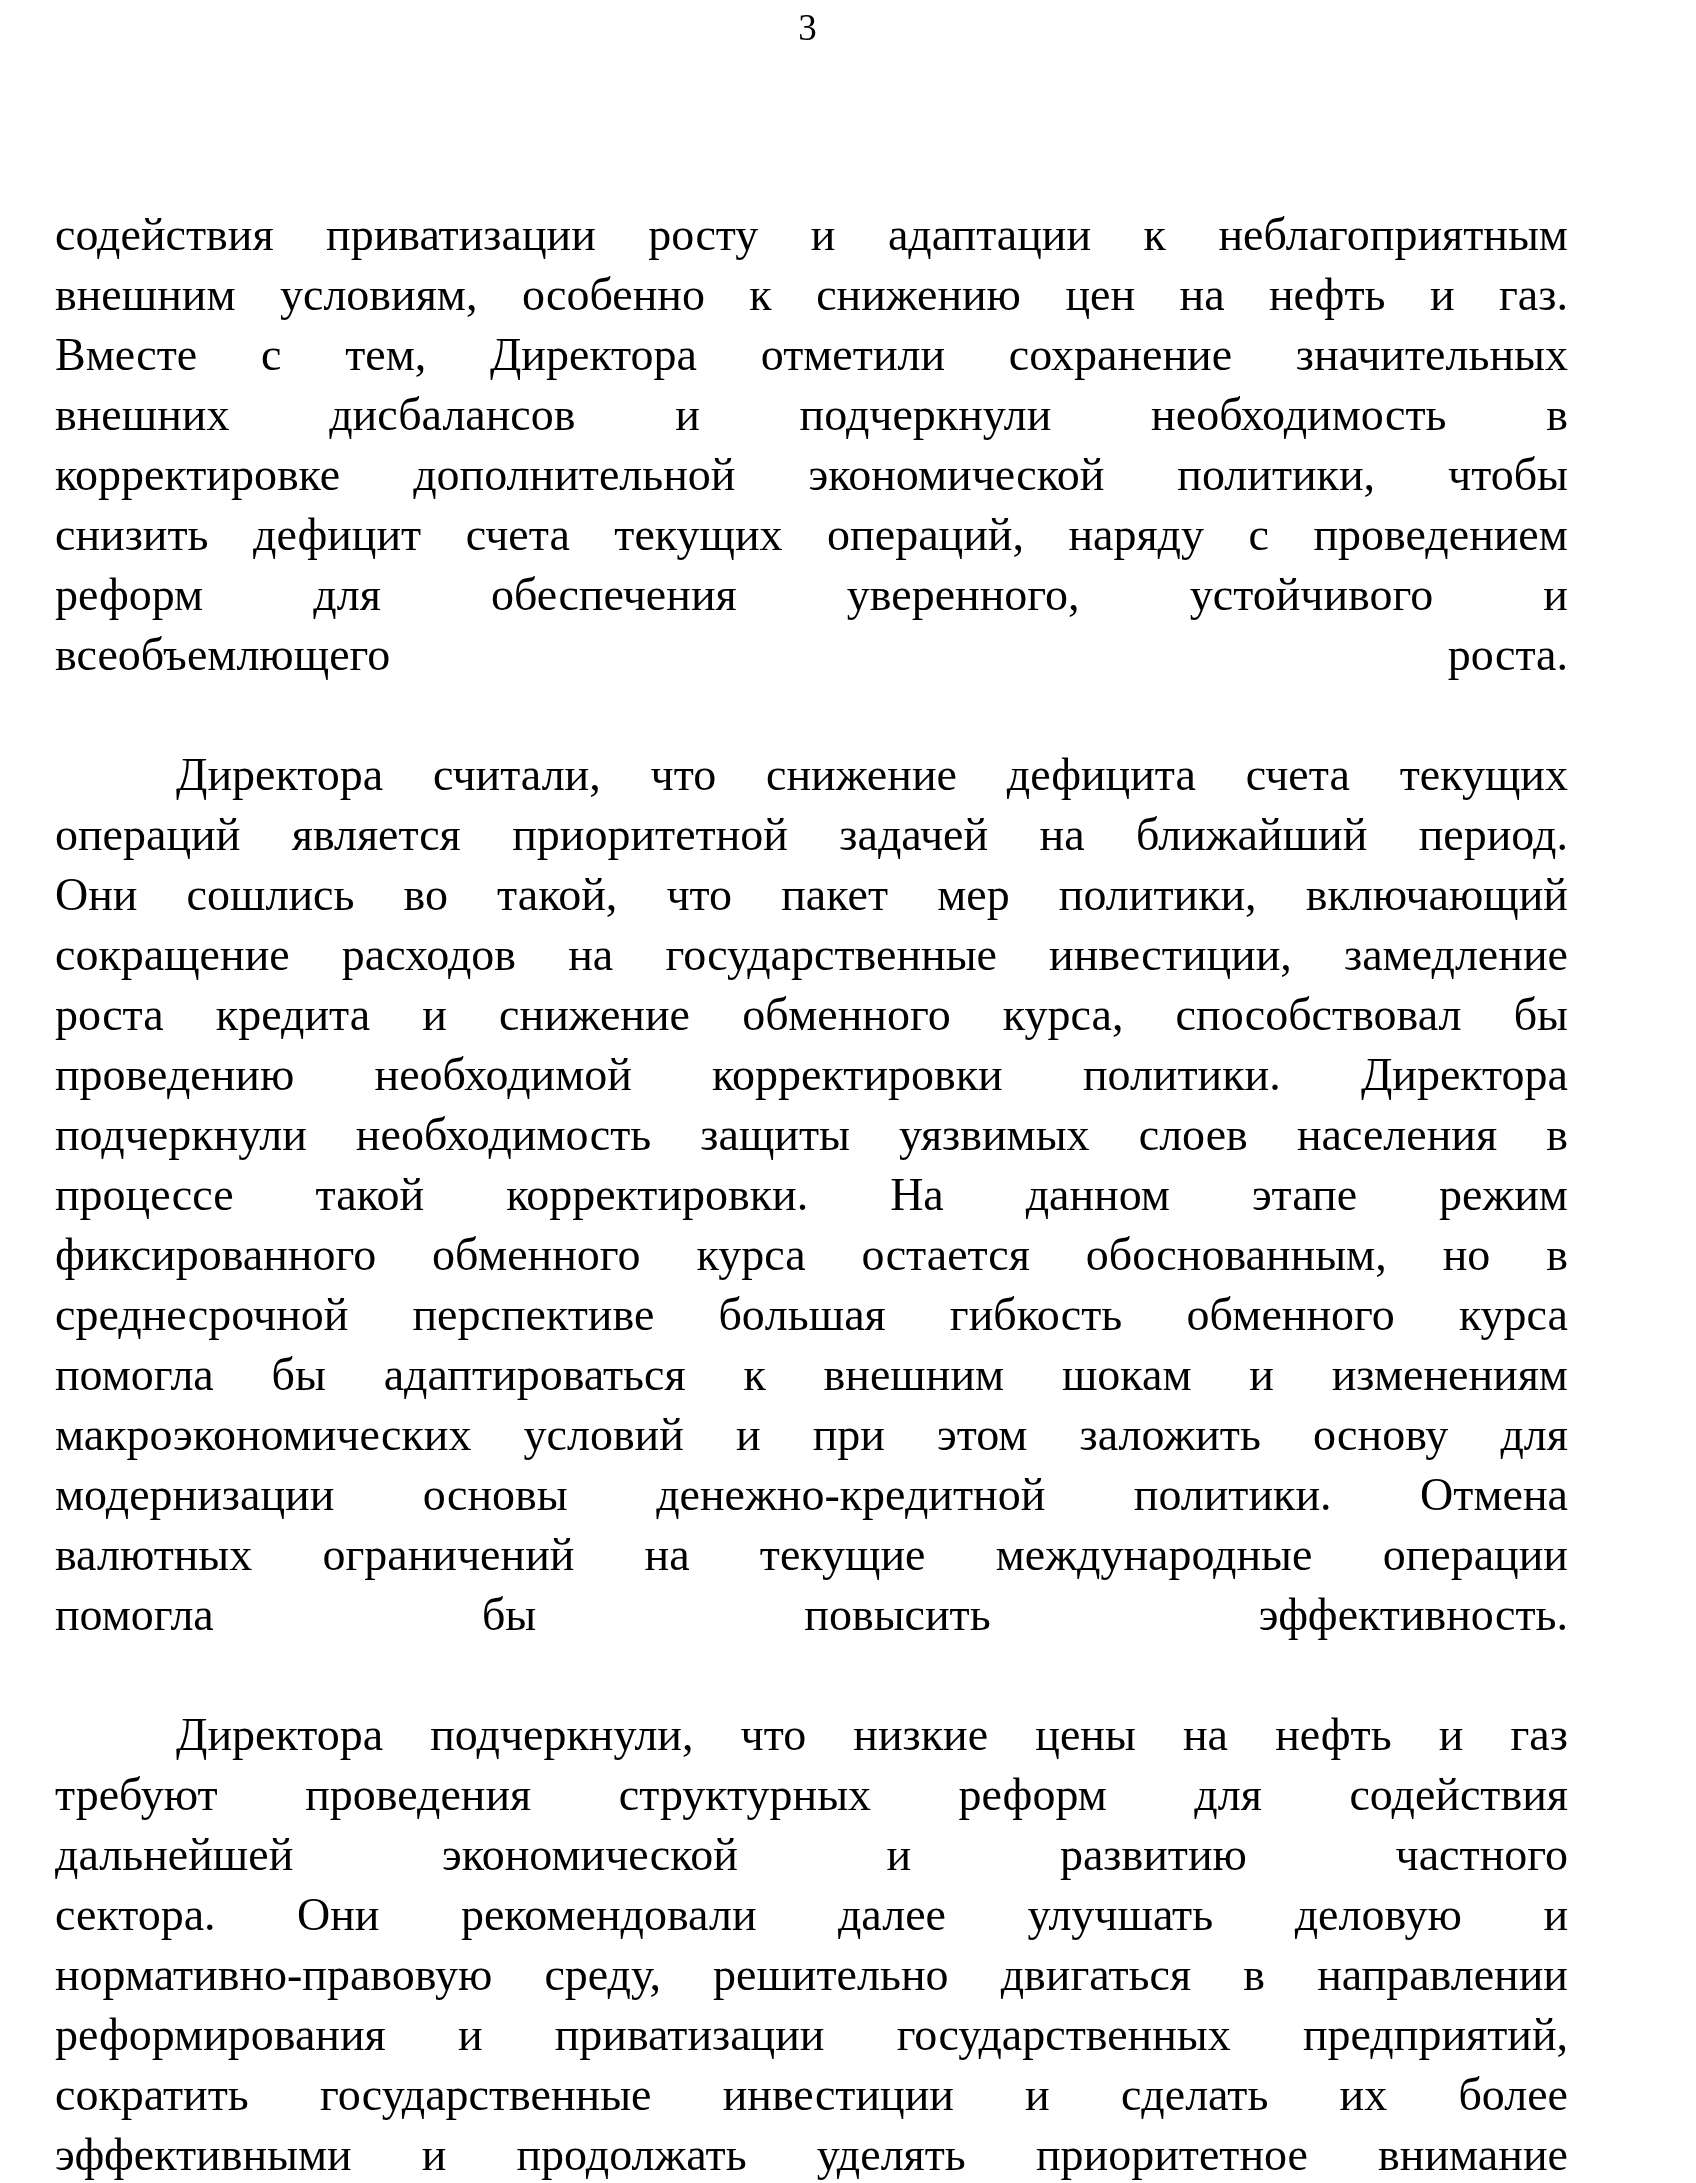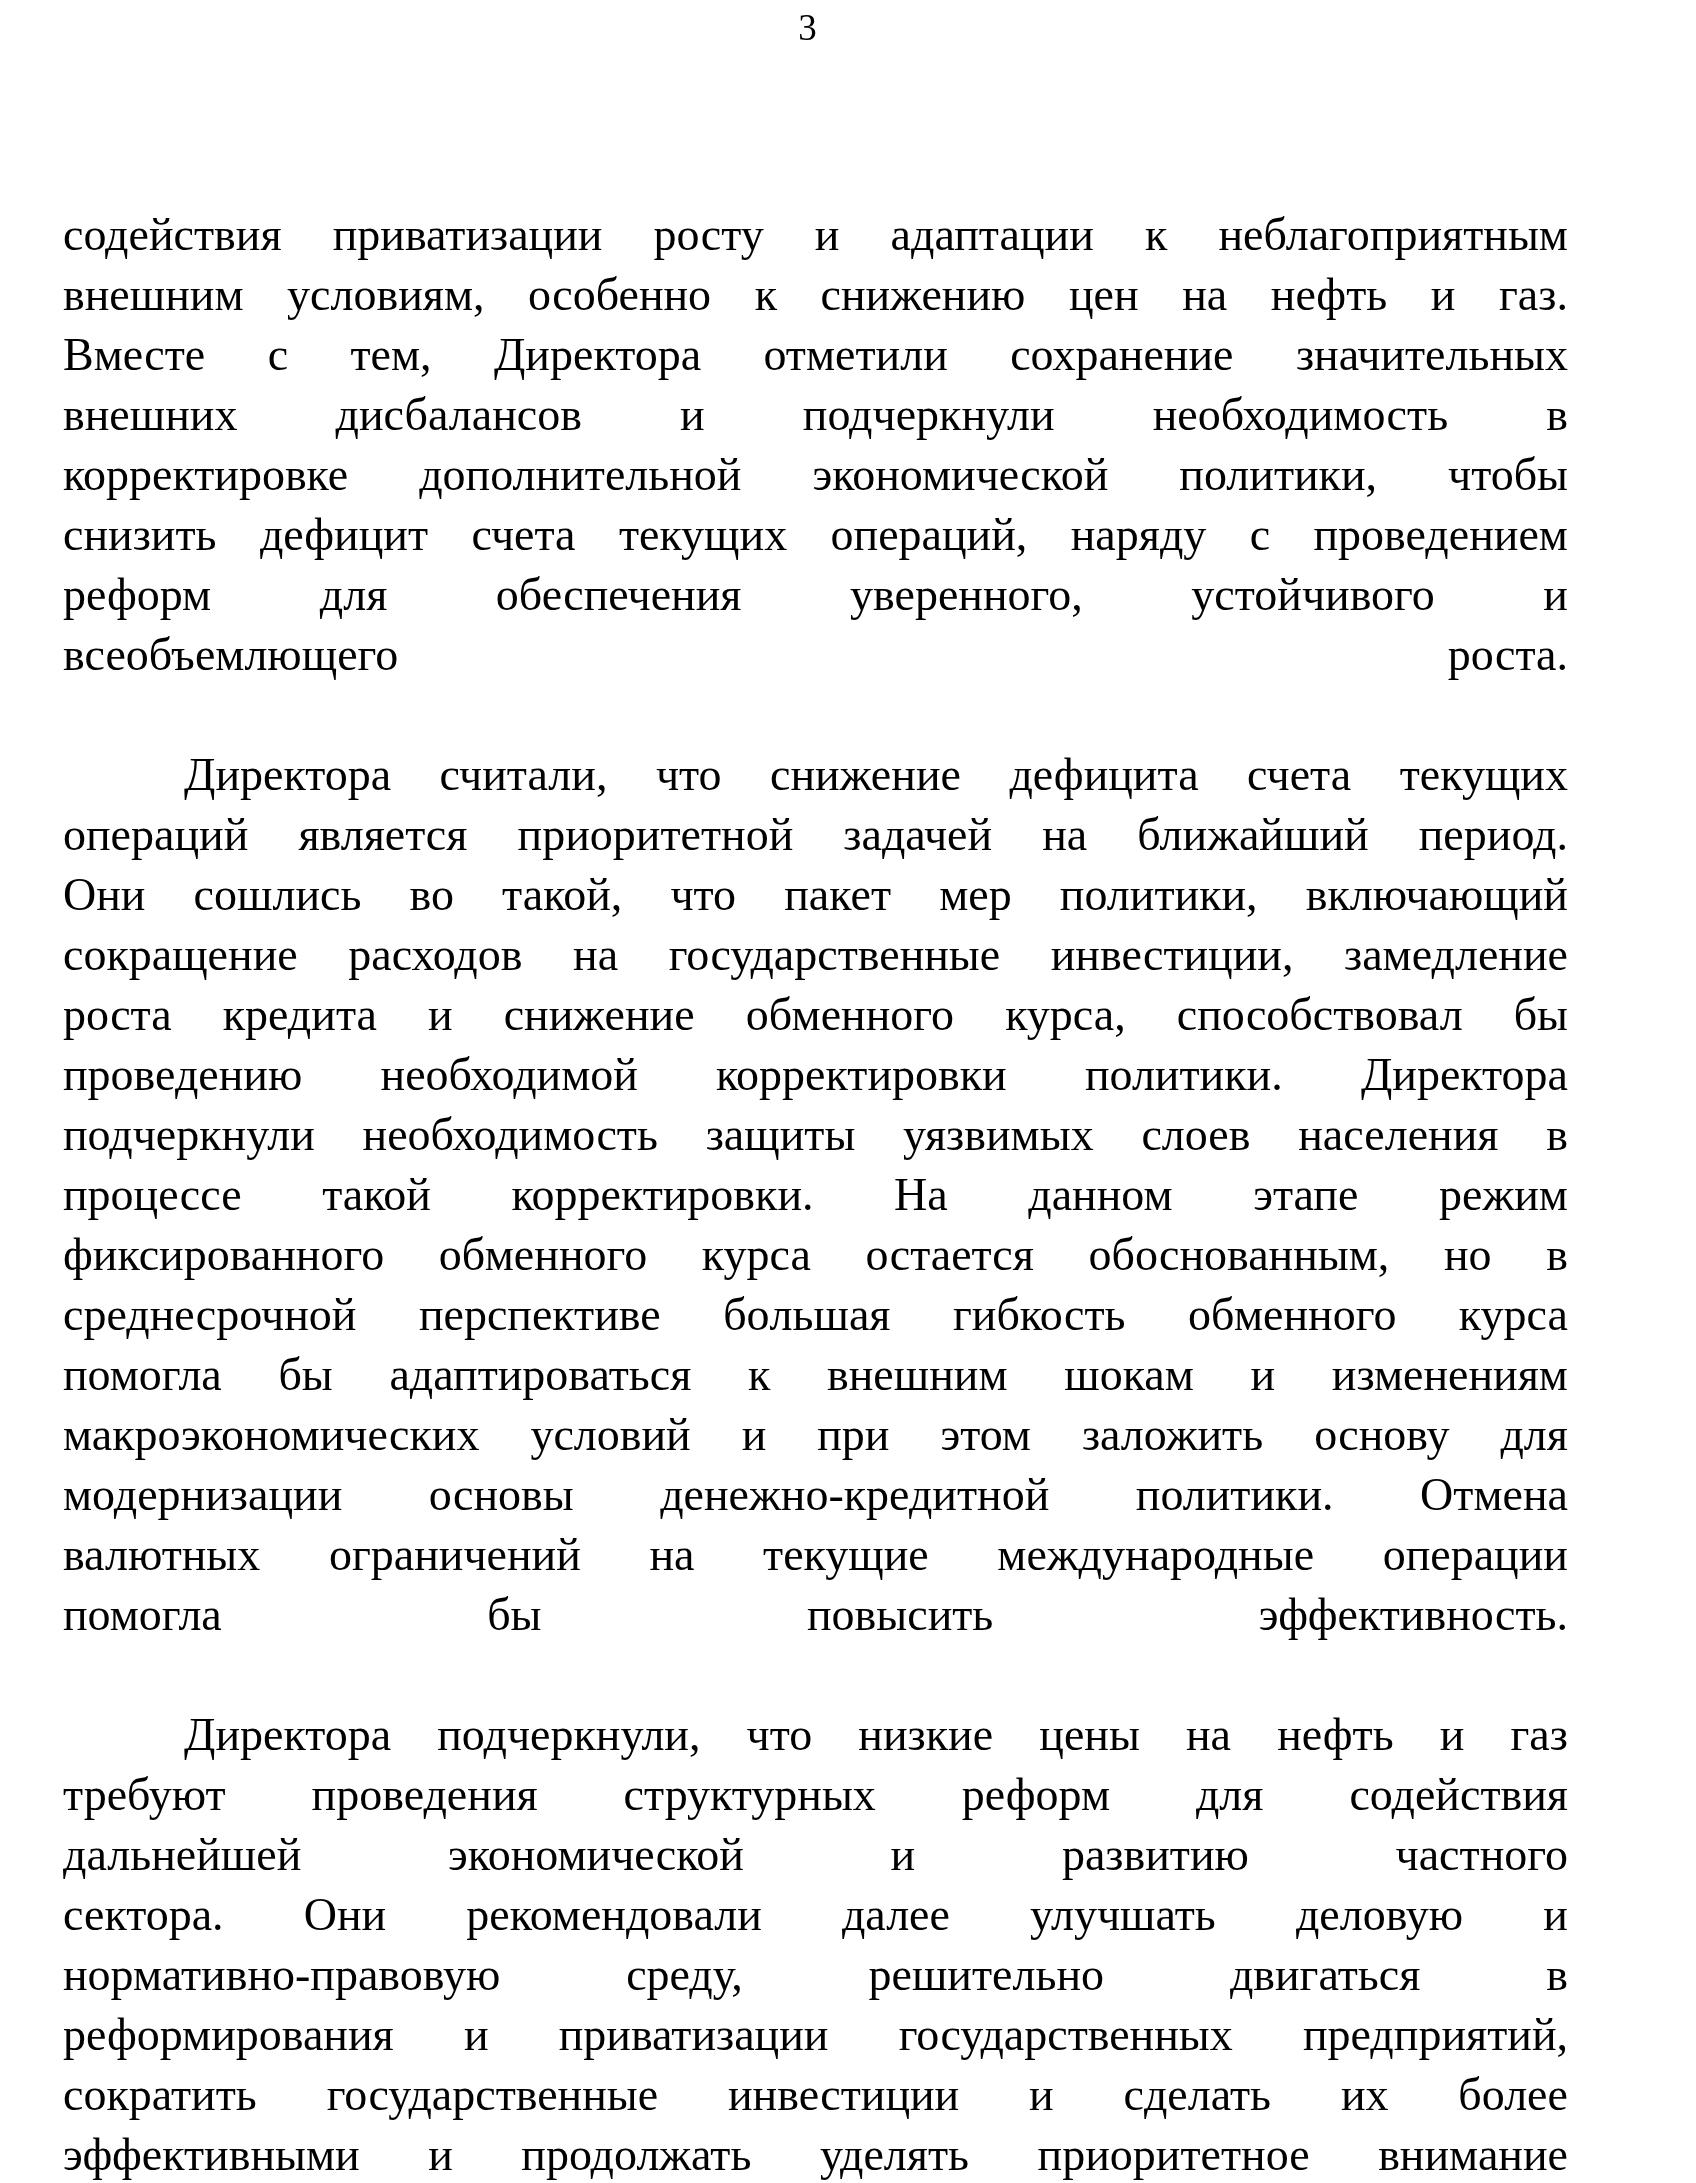--- a/index.html
+++ b/index.html
@@ -26,21 +26,21 @@
     line-height: 1.1;
   }
   .content {
     position: absolute;
     top: 205px;
     left: 47px;
     width: 1521px;
     font-size: 46px;
   }
   .paragraph {
-    margin: 0 0 60px 16px;
+    margin: 0 0 60px 8px;
   }
   .paragraph:last-child {
     margin-bottom: 0;
   }
   .line {
     display: flex;
     justify-content: space-between;
     line-height: 60px;
     height: 60px;
     white-space: nowrap;
@@ -298,20 +298,21 @@
           <span>улучшать</span>
           <span>деловую</span>
           <span>и</span>
         </div>
         <div class="line">
           <span>нормативно-правовую</span>
           <span>среду,</span>
           <span>решительно</span>
           <span>двигаться</span>
           <span>в</span>
+          <span>направлении</span>
         </div>
         <div class="line">
           <span>реформирования</span>
           <span>и</span>
           <span>приватизации</span>
           <span>государственных</span>
           <span>предприятий,</span>
         </div>
         <div class="line">
           <span>сократить</span>

